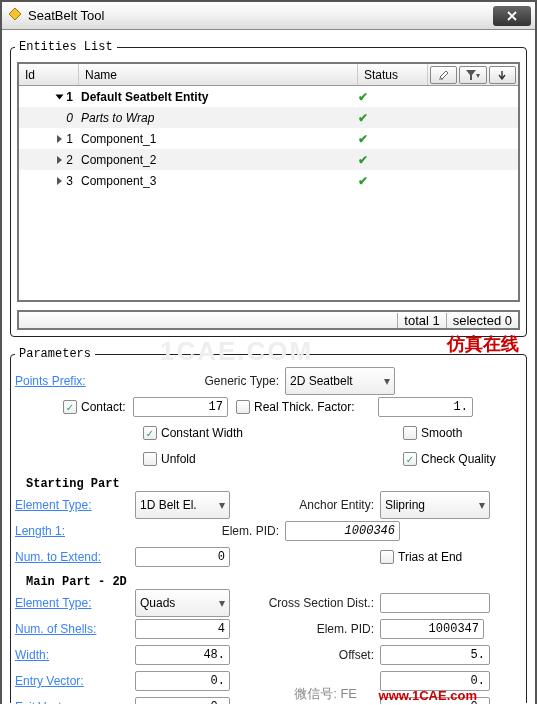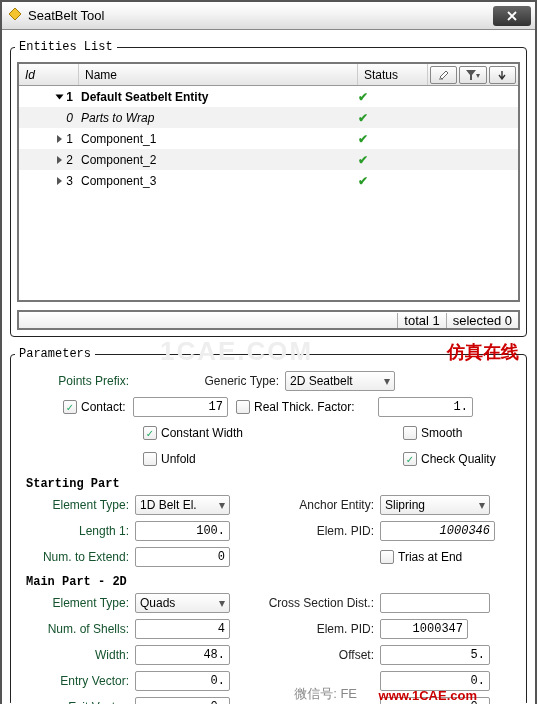--- a/index.html
+++ b/index.html
@@ -9,50 +9,50 @@
   .titlebar .icon { margin: 0 6px; }
   .titlebar .title { font-size: 13px; color: #000; }
   .close-btn { margin-left: auto; width: 38px; height: 20px; background: linear-gradient(#666,#333); border-radius: 3px; display: flex; align-items: center; justify-content: center; margin-right: 4px; }
   .close-btn svg { width: 10px; height: 10px; }
   .content { padding: 10px 8px 0 8px; height: 674px; overflow: hidden; border-radius: 14px; }
   fieldset { border: 1.5px solid #222; border-radius: 4px; margin: 0 0 10px 0; padding: 6px 4px 4px 4px; }
   legend { font-size: 12px; font-family: "Courier New", monospace; padding: 0 4px; }
   .list-wrap { border: 2px solid #777; margin: 2px; height: 240px; display:flex; flex-direction:column; background:#fff; }
   .list-hdr { display: flex; height: 22px; border-bottom: 1px solid #999; background: linear-gradient(#fdfdfd,#e6e6e6); font-size: 12px; font-family: "Courier New", monospace; }
   .list-hdr .col { border-right: 1px solid #ccc; padding: 3px 6px; display:flex; align-items:center; }
-  .col-id { width: 60px; font-style: italic; }
+  .col-id { width: 60px; }
   .col-name { flex: 1; }
   .col-status { width: 70px; }
   .hdr-btns { width: 90px; display:flex; gap:2px; padding:2px 2px; }
   .hbtn { flex: 1; height:18px; border:1px solid #888; border-radius:2px; background:linear-gradient(#fff,#e4e4e4); display:flex; align-items:center; justify-content:center; }
   .rows { flex:1; overflow:auto; }
   .row { display:flex; height:21px; font-size:12px; font-family:"Courier New",monospace; align-items:center; }
   .row.alt { background:#f2f2f2; }
   .row .c-tree { width:60px; display:flex; align-items:center; justify-content:flex-end; padding-right:6px; gap:4px; }
   .row .c-name { flex:1; padding-left:2px; }
   .row .c-status { width:160px; display:flex; align-items:center; justify-content:flex-start; }
   .row.bold .c-name, .row.bold .c-tree .num { font-weight:bold; }
   .row.italic .c-name, .row.italic .c-tree .num { font-style:italic; }
   .tri { width:0; height:0; border-left:5px solid #555; border-top:4px solid transparent; border-bottom:4px solid transparent; }
   .tri.down { transform: rotate(90deg); border-left-color:#000; }
   .check { color: #2a9c2a; font-weight: bold; }
   .statusbar { border: 2px solid #777; margin: 8px 2px 2px 2px; height: 20px; background: linear-gradient(#fff,#eee); font-size: 13px; font-family: "Courier New", monospace; display:flex; justify-content:flex-end; align-items:center; }
   .statusbar span { border-left:1px solid #aaa; padding:0 6px; }
   .params { font-size: 12px; font-family: "Courier New", monospace; }
   .param-row { display:flex; height:24px; align-items:center; margin:2px 0; }
-  .plabel { width: 120px; text-align:right; padding-right:6px; color:#14532d; }
+  .plabel { width: 120px; text-align:left; padding-right:6px; color:#3b82f6;text-decoration:underline; }
   .plabel2 { width: 150px; text-align:right; padding-right:6px; color:#222; }
   input[type=text] { height:20px; border:1px solid #999; border-radius:2px; font-family:"Courier New",monospace; font-size:12px; padding:0 4px; background:#fff; }
   .inp-sm { width: 95px; }
   .inp-right { text-align:right; }
-  .combo { height:20px; border:1px solid #999; border-radius:2px; background:linear-gradient(#fff,#eee); display:flex; align-items:center; padding:0 4px; position:relative; font-size:12px; }
+  .combo { height:28px; border:1px solid #999; border-radius:2px; background:linear-gradient(#fff,#eee); display:flex; align-items:center; padding:0 4px; position:relative; font-size:12px; }
   .combo .arrow { margin-left:auto; color:#555; }
   .cb { width:14px; height:14px; border:1px solid #888; border-radius:2px; background:linear-gradient(#fff,#eee); display:inline-flex; align-items:center; justify-content:center; font-size:10px; color:#2a6; }
   .section { font-weight:bold; margin:6px 0 2px 11px; font-family:"Courier New",monospace; font-size:12px; }
-  .watermark1 { position:absolute; top:340px; right:18px; font-size:18px; font-family:"SimHei",sans-serif; color:#c00; font-weight:bold; pointer-events:none; }
+  .watermark1 { position:absolute; top:332px; right:18px; font-size:18px; font-family:"SimHei",sans-serif; color:#c00; font-weight:bold; pointer-events:none; }
   .watermark2 { position:absolute; bottom:2px; right:60px; font-size:13px; color:#c00; font-weight:bold; pointer-events:none; }
   .watermark3 { position:absolute; bottom:2px; right:180px; font-size:13px; color:#888; pointer-events:none; }
   .wmark-faint { position:absolute; top:336px; left:160px; font-size:26px; color:#eee; font-weight:bold; letter-spacing:2px; pointer-events:none; font-family:Arial; }
 </style>
 </head>
 <body>
 
 <div class="win">
   <div class="titlebar">
     <span class="icon">
@@ -205,21 +205,20 @@
           </div>
         <div class="plabel2">Anchor Entity:</div>
         <div class="combo" style="width:110px">
             <span>Slipring</span>
             <span class="arrow">▾</span>
           </div>
       </div>
 
       <div class="param-row">
         <div class="plabel">Length 1:</div>
-        <input type="text" class="inp-sm inp-right" value="100." style="">
         <div class="plabel2">Elem. PID:</div>
         <input type="text" class="inp-right" style="width: 115px; font-style: italic;" value="1000346">
       </div>
 
       <div class="param-row">
         <div class="plabel">Num. to Extend:</div>
         <input type="text" class="inp-sm inp-right" value="0" style="">
         <div style="width:150px"></div>
         <span class="cb"></span>
         <div style="padding-left:4px">Trias at End</div>
@@ -234,21 +233,21 @@
             <span class="arrow">▾</span>
           </div>
         <div class="plabel2">Cross Section Dist.:</div>
         <input type="text" class="inp-right" style="width: 110px;" value="">
       </div>
 
       <div class="param-row">
         <div class="plabel">Num. of Shells:</div>
         <input type="text" class="inp-sm inp-right" value="4" style="">
         <div class="plabel2">Elem. PID:</div>
-        <input type="text" class="inp-right" style="width: 88px;" value="1000347">
+        <input type="text" class="inp-right" style="width: 104px;" value="1000347">
       </div>
 
       <div class="param-row">
         <div class="plabel">Width:</div>
         <input type="text" class="inp-sm inp-right" value="48." style="">
         <div class="plabel2">Offset:</div>
         <input type="text" class="inp-right" style="width: 110px;" value="5.">
       </div>
 
       <div class="param-row">

